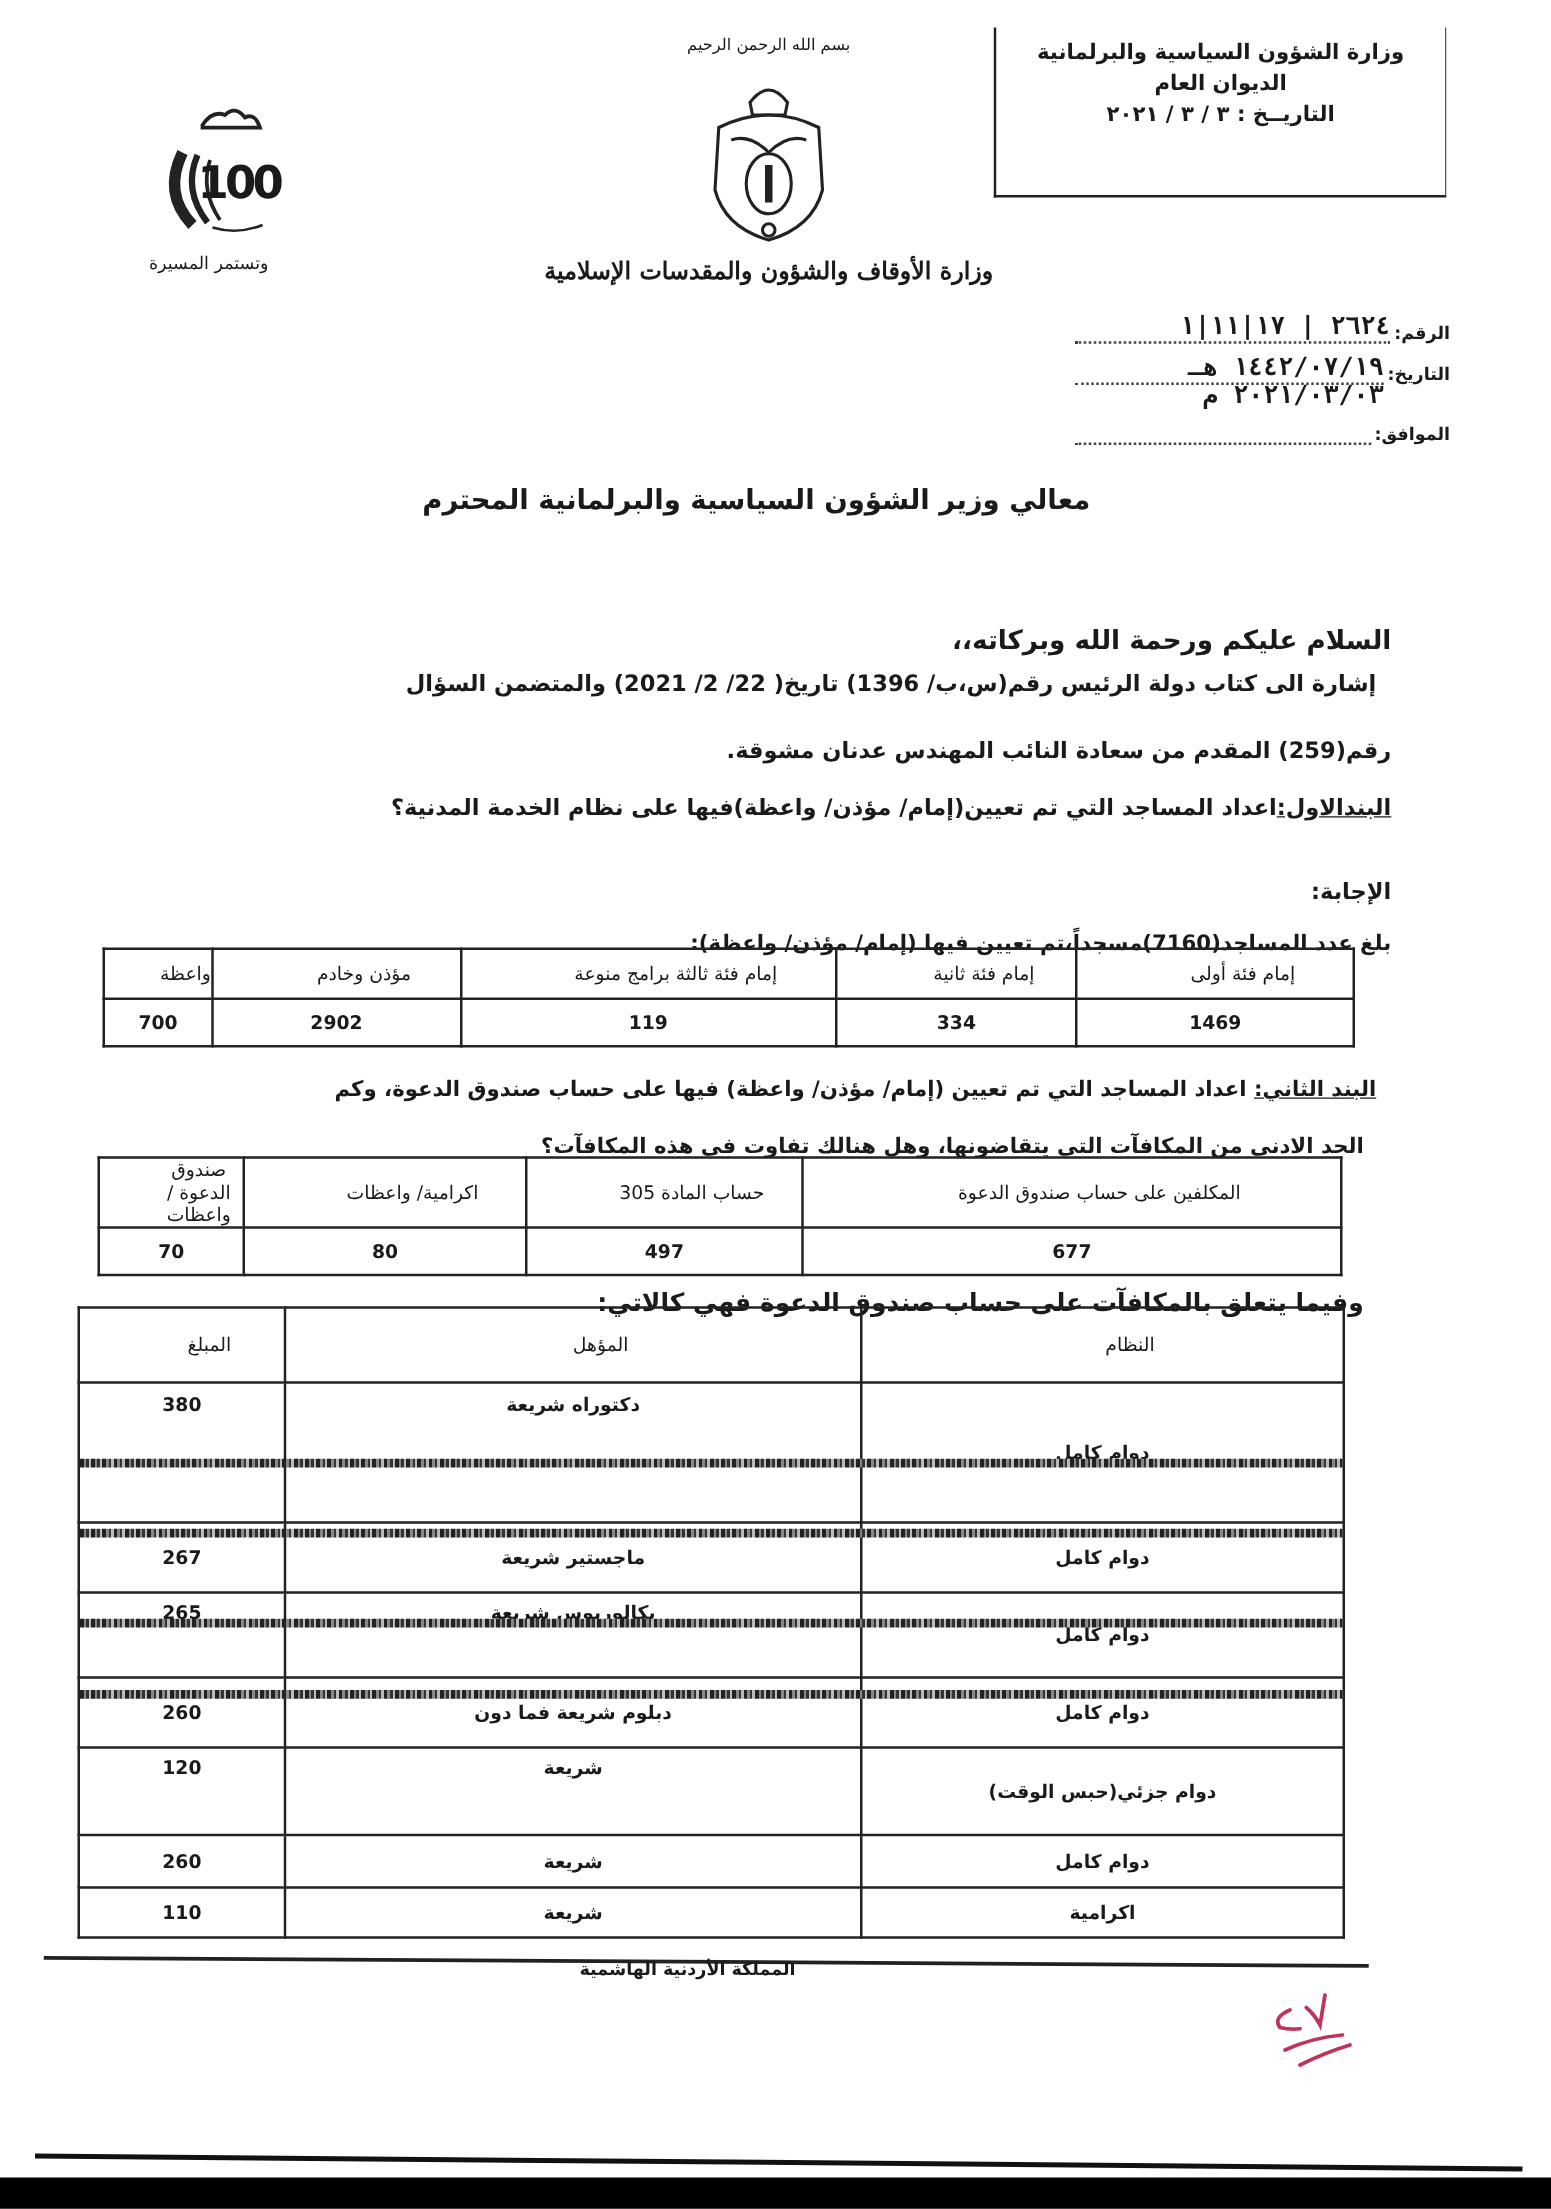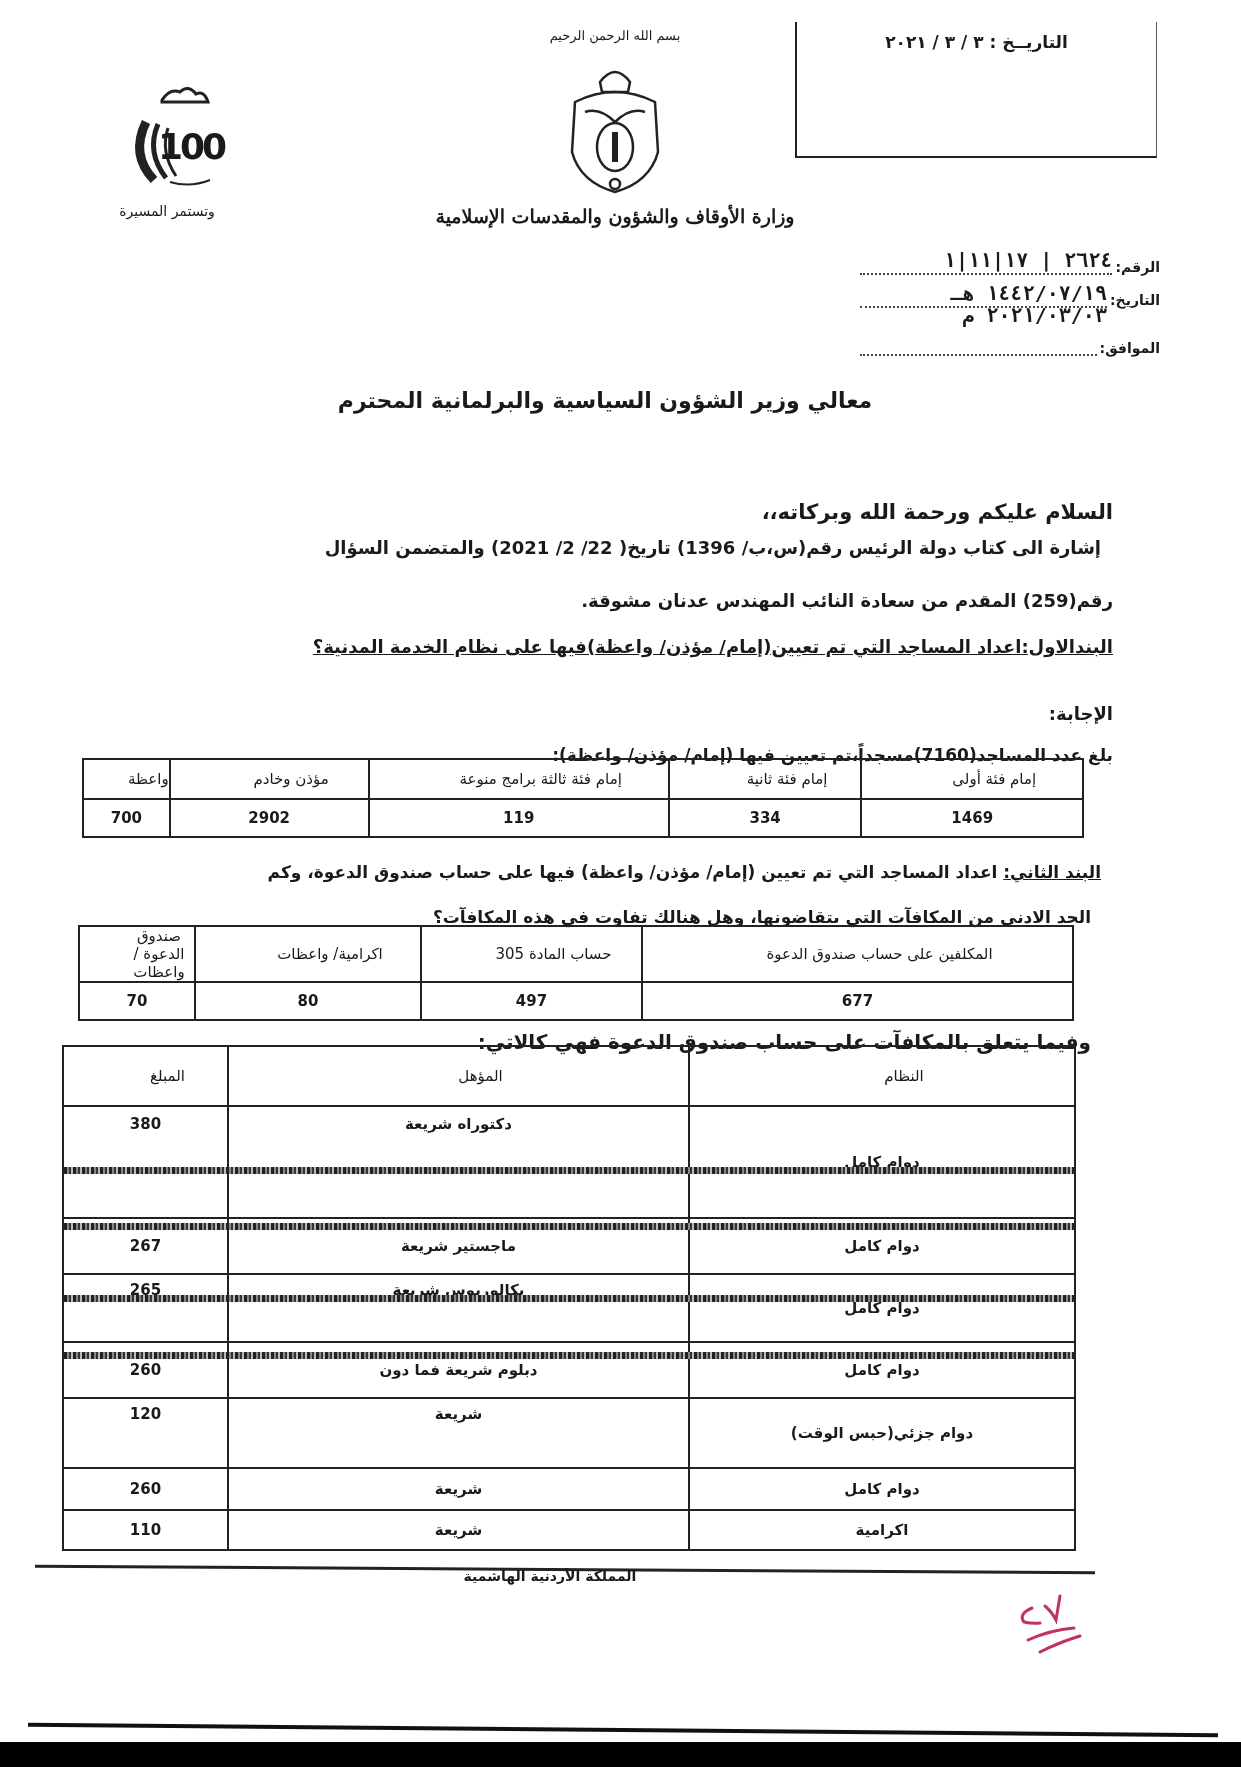--- a/index.html
+++ b/index.html
@@ -92,20 +92,22 @@
       <ellipse cx="75" cy="95" rx="18" ry="24"></ellipse>
       <path d="M75 80 L75 110" stroke-width="6"></path>
       <path d="M45 60 Q60 55 75 70 Q90 55 105 60"></path>
       <circle cx="75" cy="132" r="5"></circle>
     </g>
   </svg>
 </div>
 <div class="abs ministry-name">وزارة الأوقاف والشؤون والمقدسات الإسلامية</div>
 
 <div class="abs incoming">
+  <div class="row">وزارة الشؤون السياسية والبرلمانية</div>
+  <div class="row">الديوان العام</div>
   <div class="row">
     <span>التاريــخ :</span>
     <span>٣ / ٣ / ٢٠٢١</span>
   </div>
 </div>
 
 <div class="abs refblock">
   <div class="ref-line">
     <span class="lbl">الرقم:</span>
     <span class="val">٢٦٢٤ | ١٧|١١|١</span>
@@ -122,21 +124,21 @@
     <span class="lbl">الموافق:</span>
     <span class="val" style="height:10px;"></span>
   </div>
 </div>
 
 <div class="abs addressee">معالي وزير الشؤون السياسية والبرلمانية المحترم</div>
 
 <div class="abs para" style="top:500px;font-size:21px;">السلام عليكم ورحمة الله وبركاته،،</div>
 <div class="abs para" style="top:537px;right:140px;">إشارة الى كتاب دولة الرئيس رقم(س،ب/ 1396) تاريخ( 22/ 2/ 2021) والمتضمن السؤال</div>
 <div class="abs para" style="top:590px;">رقم(259) المقدم من سعادة النائب المهندس عدنان مشوقة.</div>
-<div class="abs para" style="top:636px;text-decoration:underline;">
+<div class="abs para" style="top:636px;">
   <span class="u">البندالاول:</span><span>اعداد المساجد التي تم تعيين(إمام/ مؤذن/ واعظة)فيها على نظام الخدمة المدنية؟</span>
 </div>
 <div class="abs para" style="top:703px;">الإجابة:</div>
 <div class="abs para" style="top:745px;font-size:17px;">بلغ عدد المساجد(7160)مسجداً،تم تعيين فيها (إمام/ مؤذن/ واعظة):</div>
 
 <table class="grid" style="left:82px;top:758px;width:1002px;">
   <tbody>
       <tr style="height:40px;">
     <th style="width:210px;">إمام فئة أولى</th>
     <th style="width:175px;">إمام فئة ثانية</th>

